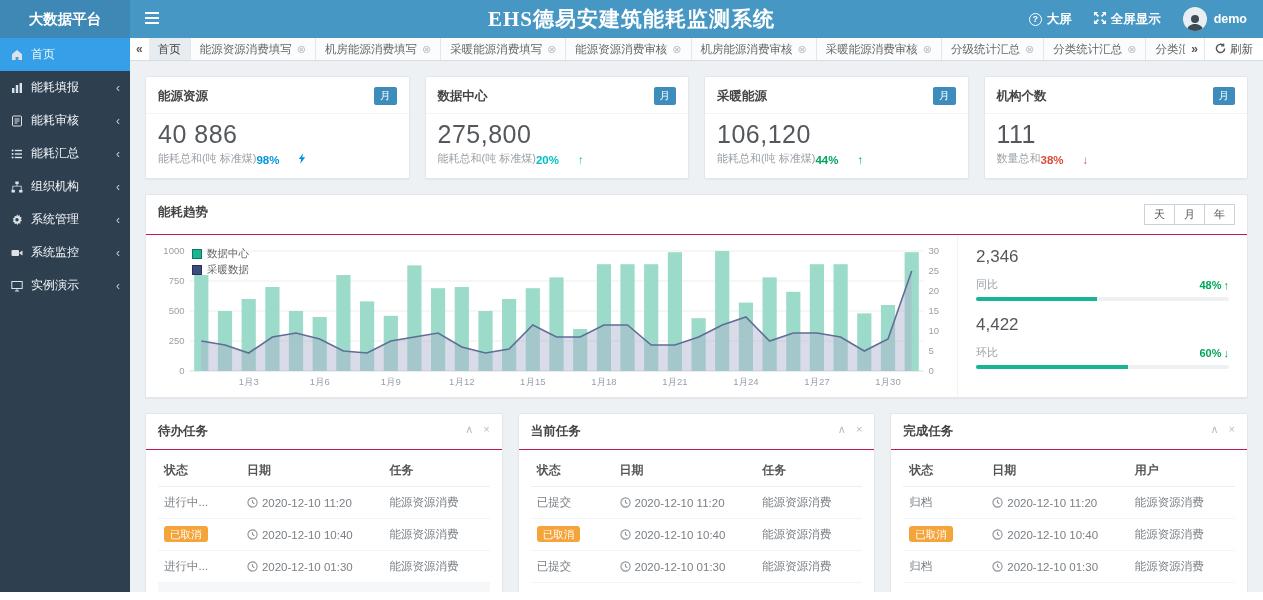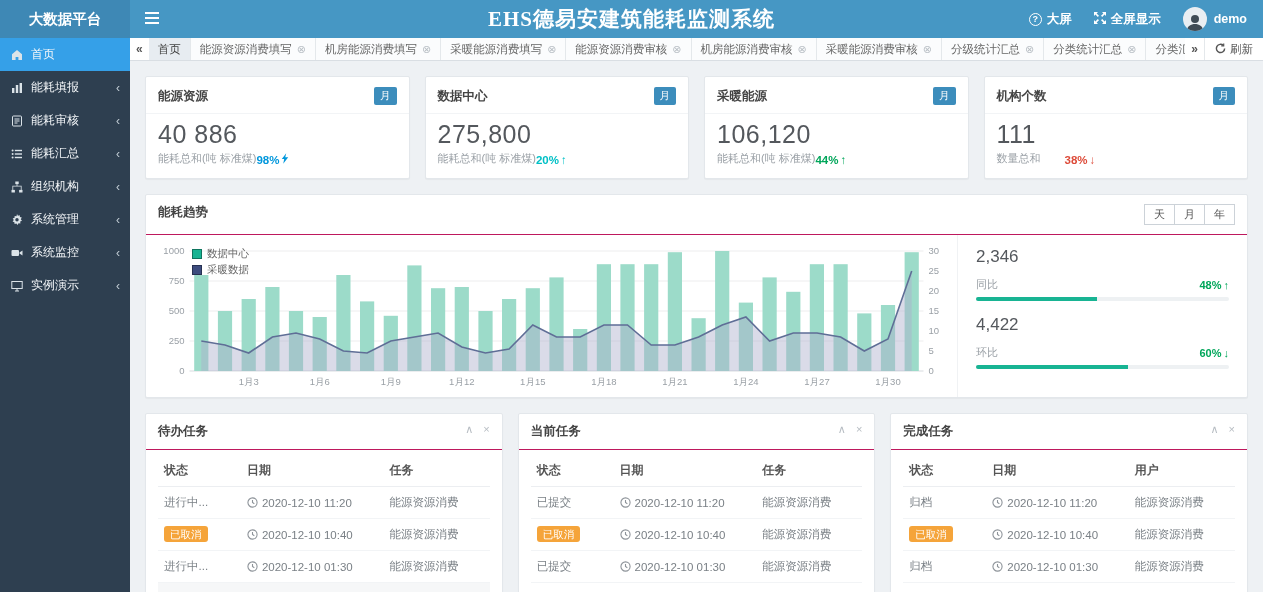--- a/index.html
+++ b/index.html
@@ -44,21 +44,21 @@
   
   .cards { display:flex; gap:15px; margin-bottom:15px; }
   .card { flex:1; background:#fff; border:1px solid #e3e7eb; border-radius:2px; box-shadow:0 1px 1px rgba(0,0,0,0.04); }
   .card-head { display:flex; align-items:center; justify-content:space-between; padding:10px 12px 8px; }
   .card-title { font-size:12.5px; font-weight:bold; color:#444; }
   .mbadge { background:#3c8dbc; color:#fff; font-size:10.5px; padding:2px 6px; border-radius:2px; cursor:pointer; }
   .card-body { padding:6px 12px 12px; border-top:1px solid #f2f4f6; }
   .card-value { font-size:25px; color:#54585d; letter-spacing:0.5px; }
   .card-foot { display:flex; align-items:flex-end; margin-top:2px; }
   .card-sub { font-size:11px; color:#9aa0a6; }
-  .card-pct { font-size:11.5px; font-weight:bold; display:flex; align-items:center; gap:2px; }
+  .card-pct { font-size:11.5px; font-weight:bold; display:flex; align-items:center; gap:19px; }
 
   
   .chart-panel { margin-bottom:15px; }
   .range-group { margin-left:auto; display:flex; }
   .range-btn { border:1px solid #ccd2d8; background:#fff; font-size:11px; color:#555; padding:2px 9px; margin-left:-1px; cursor:pointer; font-family:inherit; }
   .chart-row { display:flex; }
   .chart-area { flex:1; position:relative; padding:6px 2px 2px 6px; }
   .legend { position:absolute; left:46px; top:12px; font-size:10.5px; color:#666; z-index:2; }
   .legend-row { display:flex; align-items:center; gap:5px; margin-bottom:2px; cursor:pointer; }
   .legend-swatch { width:10px; height:10px; display:inline-block; }
@@ -324,21 +324,21 @@
         </div>
         <div class="card">
           <div class="card-head">
             <span class="card-title">机构个数</span>
             <span class="mbadge">月</span>
           </div>
           <div class="card-body">
             <div class="card-value">111</div>
             <div class="card-foot">
               <span class="card-sub">数量总和</span>
-              <span class="card-pct" style="color: rgb(221, 75, 57); margin-left: 24px;">
+              <span class="card-pct" style="color: rgb(221, 75, 57);">
                 <span>38%</span>
                 <span>↓</span>
               </span>
             </div>
           </div>
         </div>
       </div>
 
     <div class="panel chart-panel">
       <div class="panel-head">

